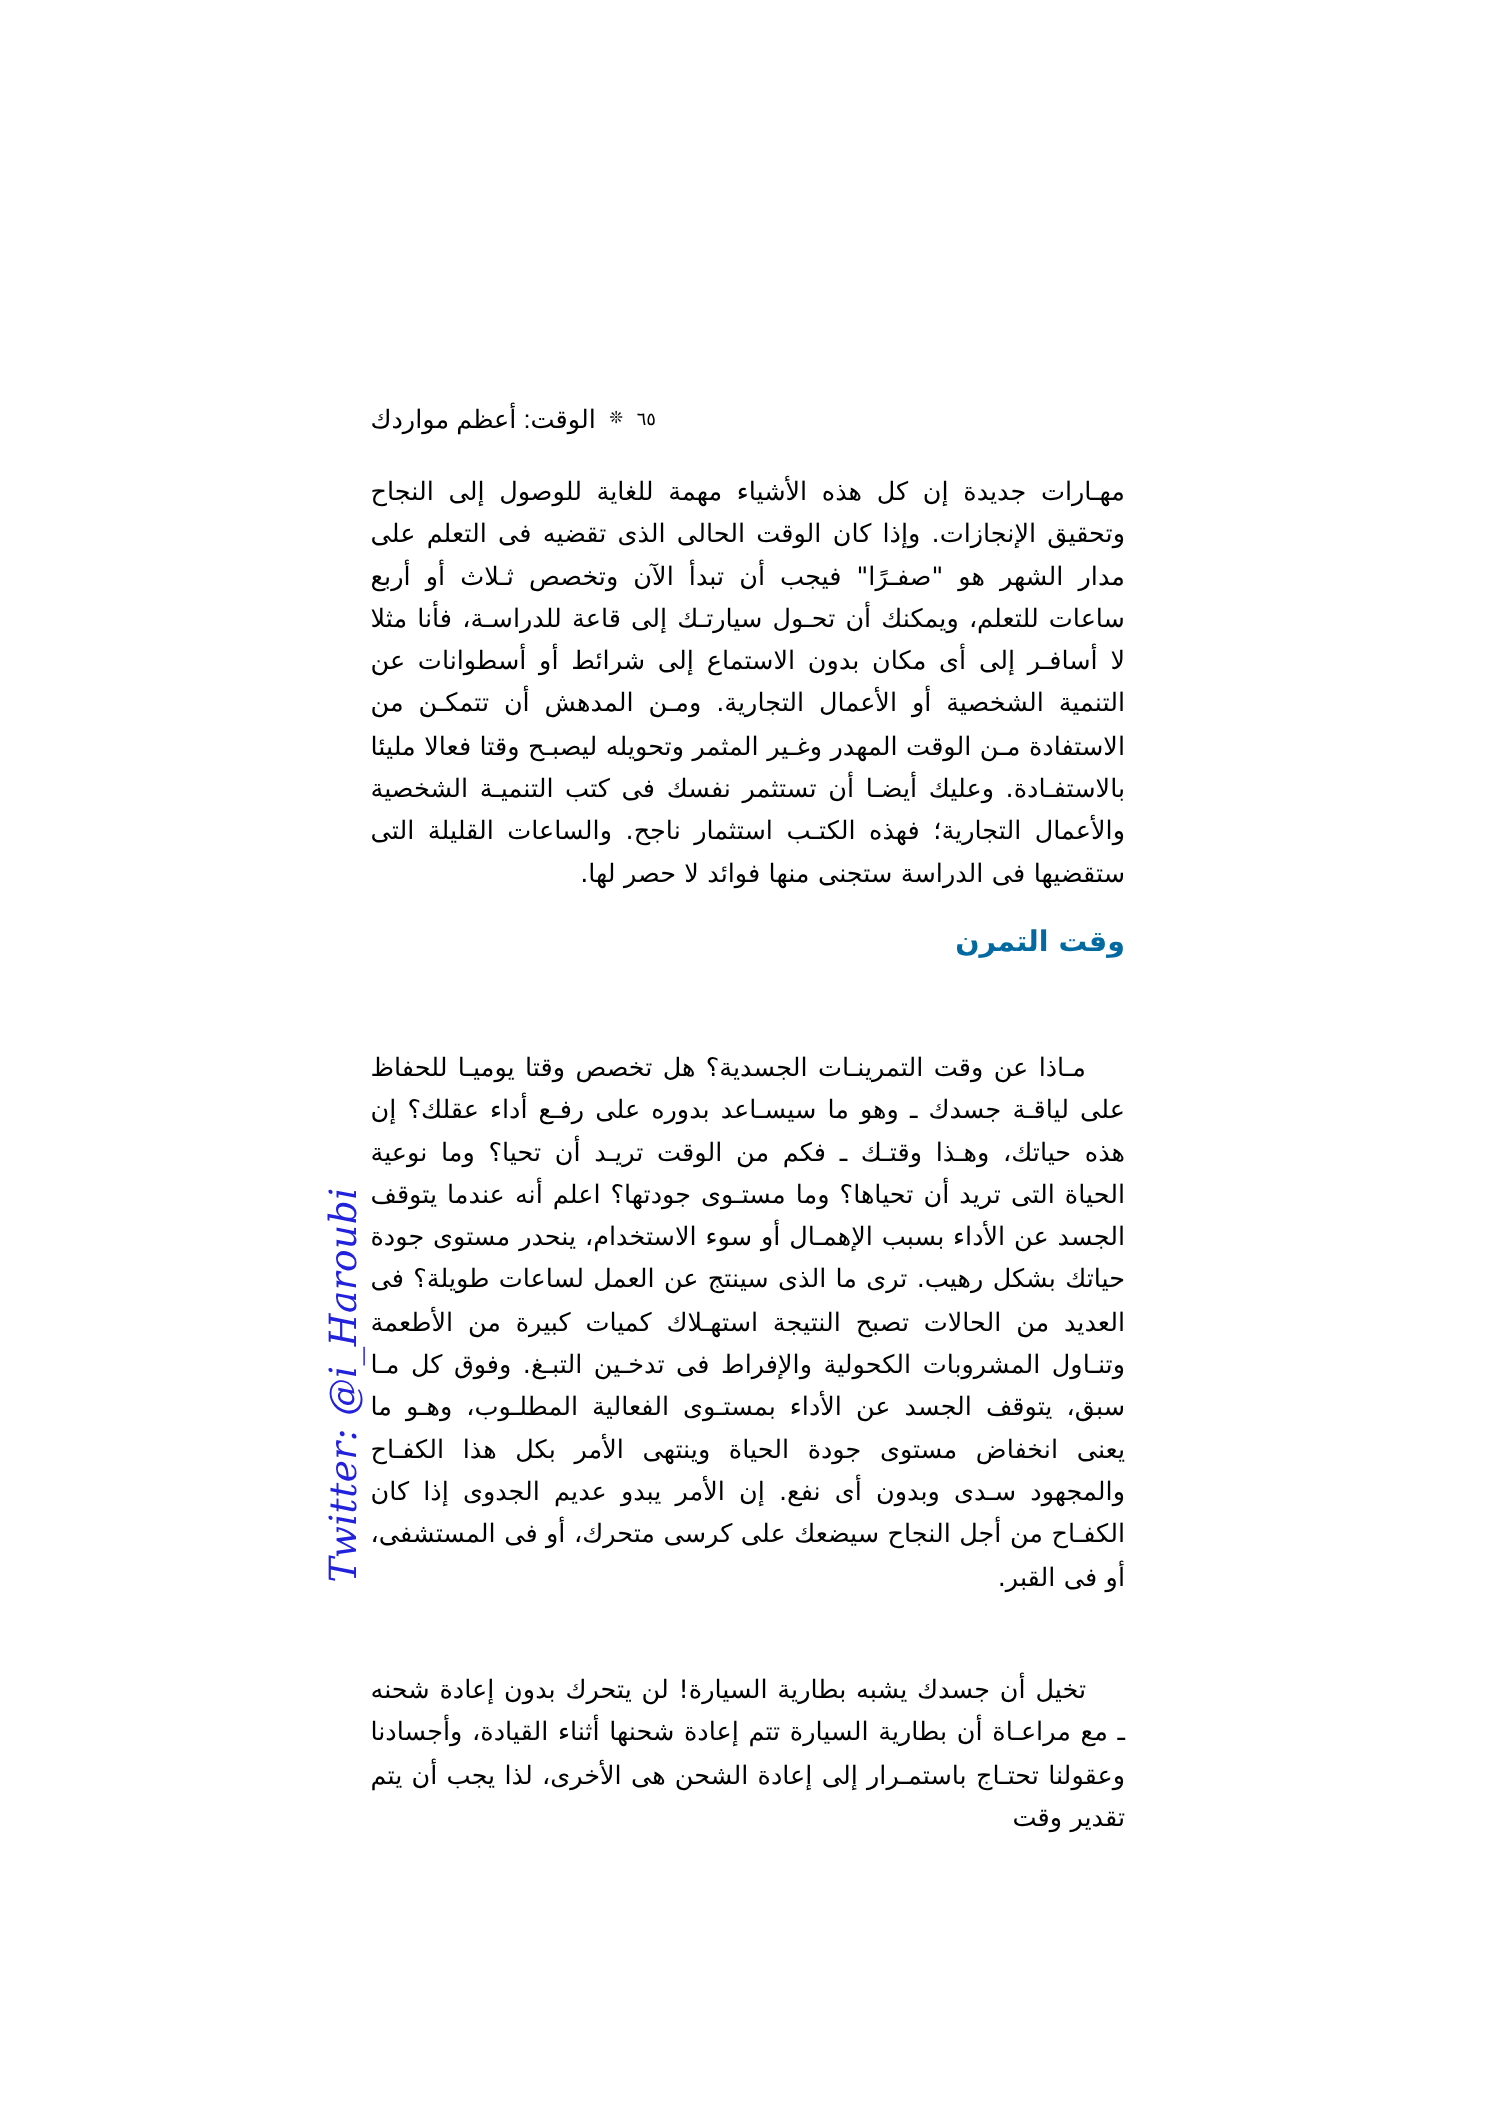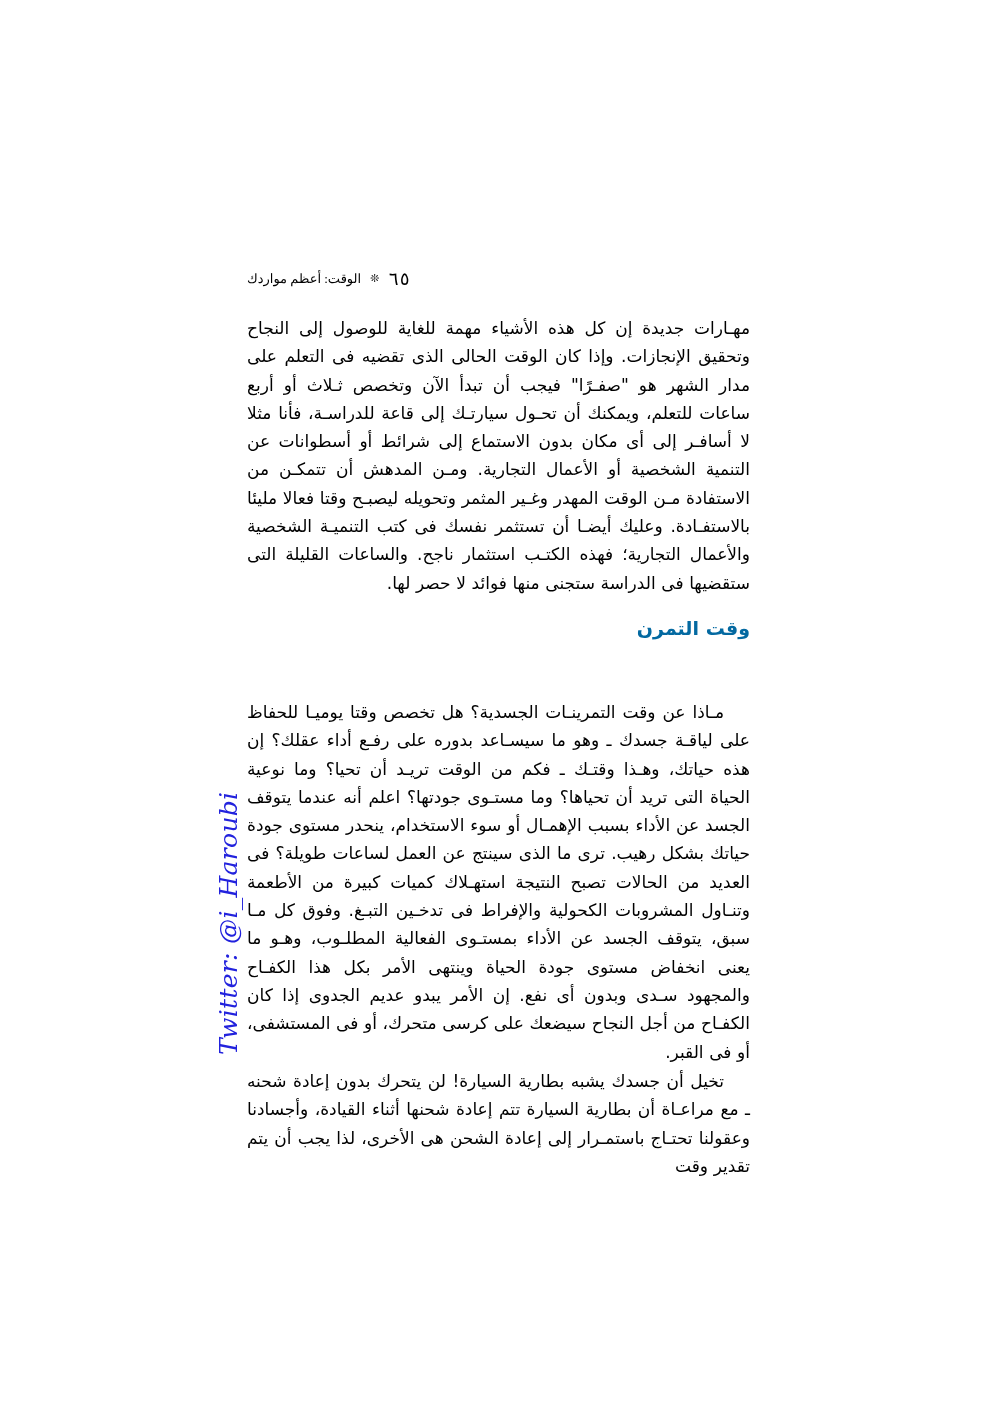--- a/index.html
+++ b/index.html
@@ -26,35 +26,35 @@
     height: 22px;
     direction: rtl;
     display: flex;
     align-items: center;
     justify-content: flex-end;
     font-size: 11.5px;
     color: #000000;
     white-space: nowrap;
   }
   .running-header .hdr-title {
-    font-family: Liberation Serif, serif;
-    font-size: 13px;
+    font-family: Liberation Sans, sans-serif;
+    font-size: 17px;
     letter-spacing: 0px;
   }
   .running-header .hdr-ornament {
     display: inline-block;
     margin: 0 9px 0 9px;
     font-size: 11px;
     line-height: 1;
     color: #000000;
     transform: translateY(-1px);
   }
   .running-header .hdr-pagenum {
-    font-size: 18px;
-    font-family: Liberation Mono, monospace;
+    font-size: 12px;
+    font-family: Liberation Sans, sans-serif;
   }
 
   
   .text-block {
     position: absolute;
     left: 247px;
     width: 503px;
     direction: rtl;
     text-align: justify;
     text-align-last: right;
@@ -103,21 +103,21 @@
     position: absolute;
     left: 247px;
     top: 666px;
     width: 503px;
   }
 
   
   #para-three {
     position: absolute;
     left: 247px;
-    top: 1035px;
+    top: 1081px;
     width: 503px;
   }
 
   
   #watermark {
     position: absolute;
     left: 0px;
     top: 0px;
     width: 0;
     height: 0;

